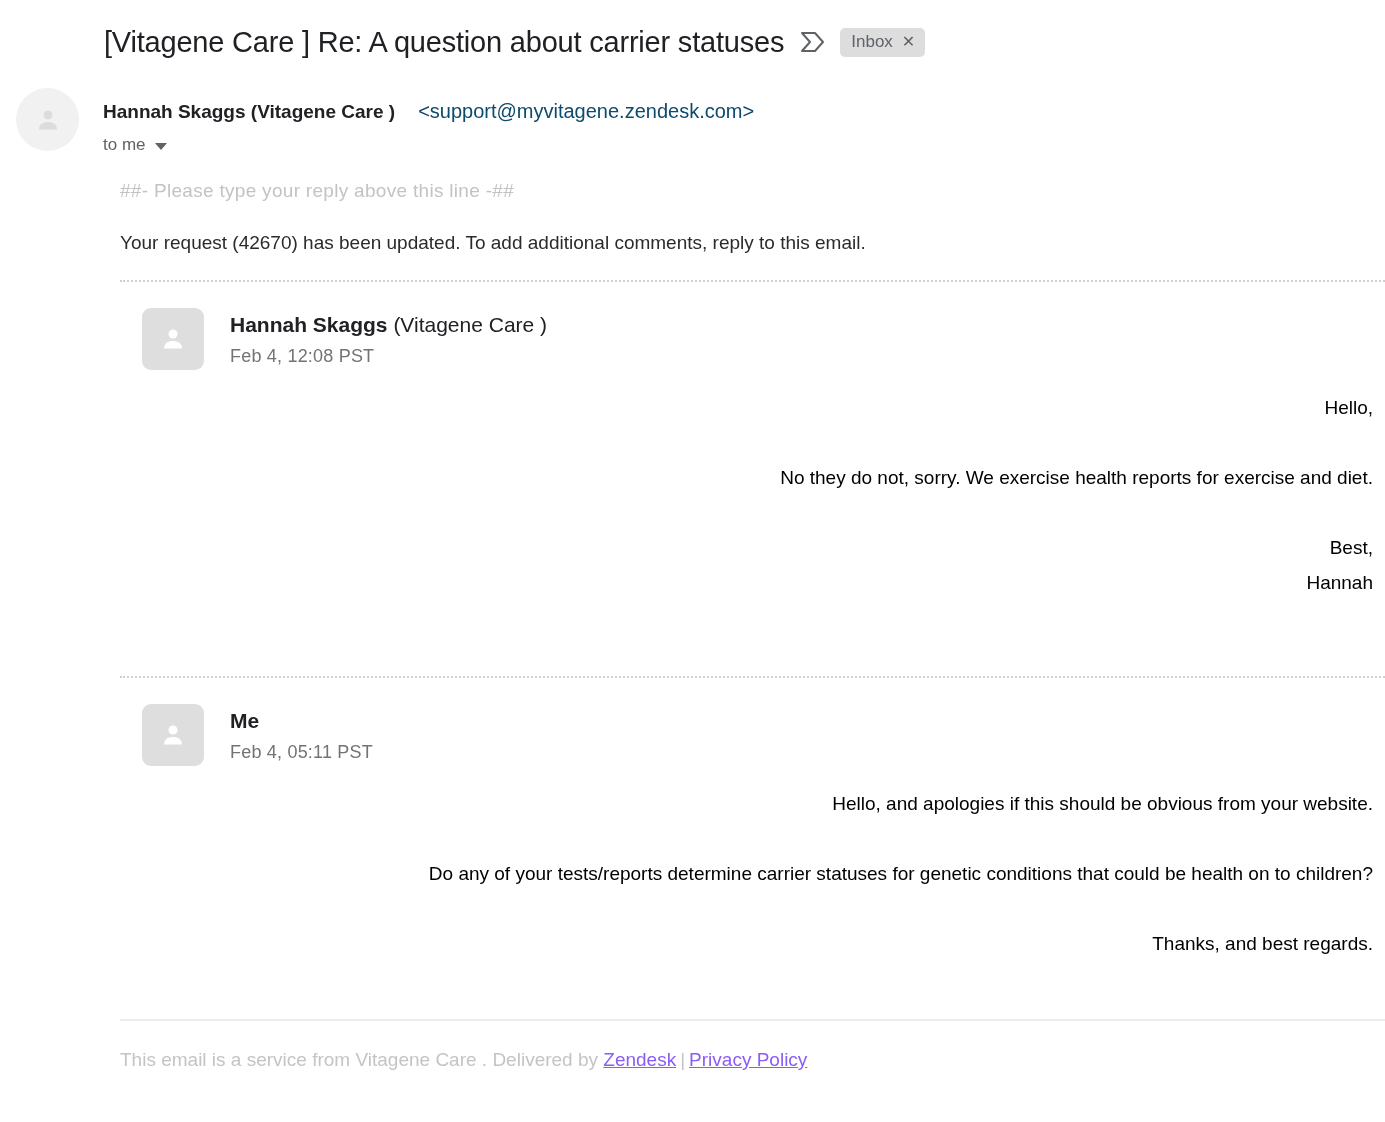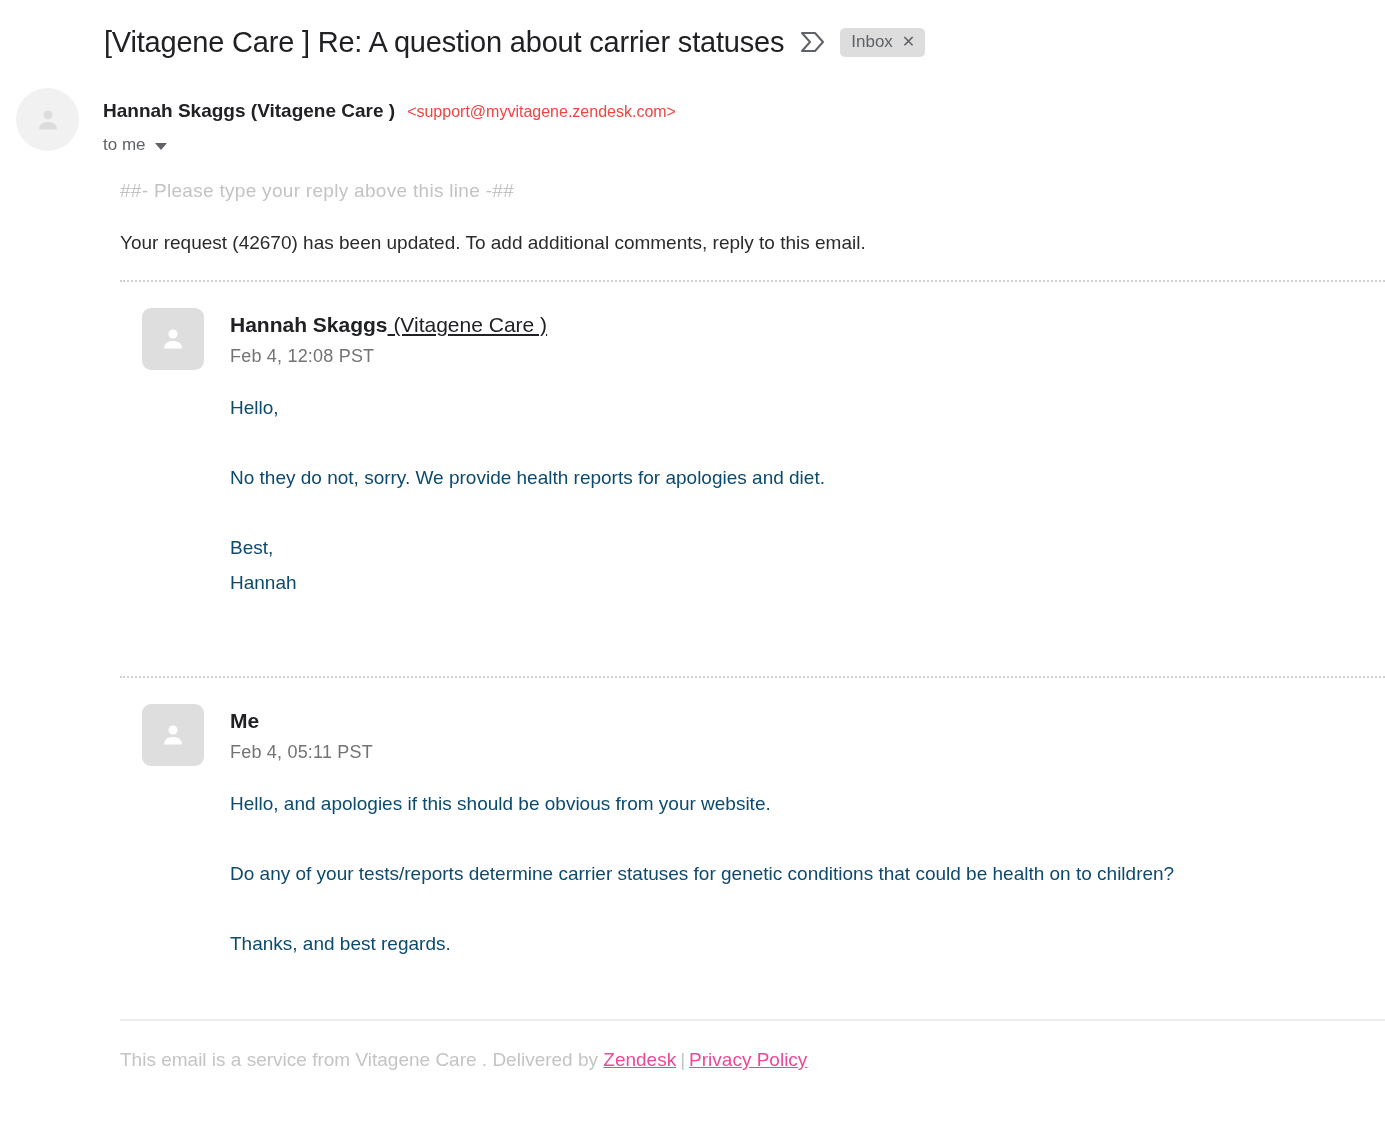--- a/index.html
+++ b/index.html
@@ -89,23 +89,23 @@
     flex-wrap: nowrap;
     white-space: nowrap;
   }
   .sender-name {
     font-size: 19px;
     font-weight: bold;
     color: #202124;
     line-height: 26px;
   }
   .sender-email {
-    font-size: 16px;
-    color: #ef4444;
-    margin-left: 12px;
+    font-size: 20px;
+    color: #0c4a6e;
+    margin-left: 23px;
     line-height: 26px;
   }
   .to-line {
     display: flex;
     align-items: center;
     margin-top: 9px;
     gap: 9px;
     cursor: pointer;
     width: fit-content;
   }
@@ -177,39 +177,39 @@
     font-size: 21px;
     color: #202124;
     line-height: 29px;
     white-space: nowrap;
   }
   .comment-author .author-name {
     font-weight: bold;
   }
   .comment-author .author-org {
     font-weight: 400;
-    text-decoration: underline;
   }
   .comment-date {
     font-size: 18px;
     color: #737373;
     line-height: 25px;
     margin-top: 5px;
     letter-spacing: 0.2px;
   }
   .comment-body {
     padding-left: 88px;
     padding-top: 25px;
   }
   .comment-body p {
     font-size: 19px;
-    color: #0c4a6e;
-    line-height: 26px;
-    margin: 0 1px 44px 0;
+    color: #000000;
+    line-height: 26px;
+    margin: 0 12px 44px 0;
     white-space: pre-wrap;
+    text-align: right;
   }
   .comment-body p:last-child {
     margin-bottom: 0;
   }
   .comment-body p.tight {
     margin-bottom: 9px;
   }
 
   
   .footer-divider {
@@ -218,21 +218,21 @@
     margin: 0;
     width: 1265px;
   }
   .footer-text {
     font-size: 19px;
     color: #c4c4c4;
     line-height: 26px;
     padding-top: 26px;
   }
   .footer-text a {
-    color: #ec4899;
+    color: #8b5cf6;
     font-weight: 400;
   }
   .footer-sep {
     color: #c4c4c4;
     padding: 0 4px;
   }
 
   .spacer-after-comment1 { height: 56px; }
   .spacer-after-comment2 { height: 62px; }
 </style>
@@ -291,21 +291,21 @@
       </div>
       <div class="comment-meta">
         <div class="comment-author">
           <span class="author-name">Hannah Skaggs</span><span class="author-org"> (Vitagene Care )</span>
         </div>
         <div class="comment-date">Feb 4, 12:08 PST</div>
       </div>
     </div>
     <div class="comment-body">
       <p>Hello,</p>
-      <p>No they do not, sorry. We provide health reports for apologies and diet.</p>
+      <p>No they do not, sorry. We exercise health reports for exercise and diet.</p>
       <p class="tight">Best,</p>
       <p>Hannah</p>
     </div>
   </div>
 
   <div class="spacer-after-comment1"></div>
   <hr class="dotted-divider">
 
   <div class="comment">
     <div class="comment-head">

